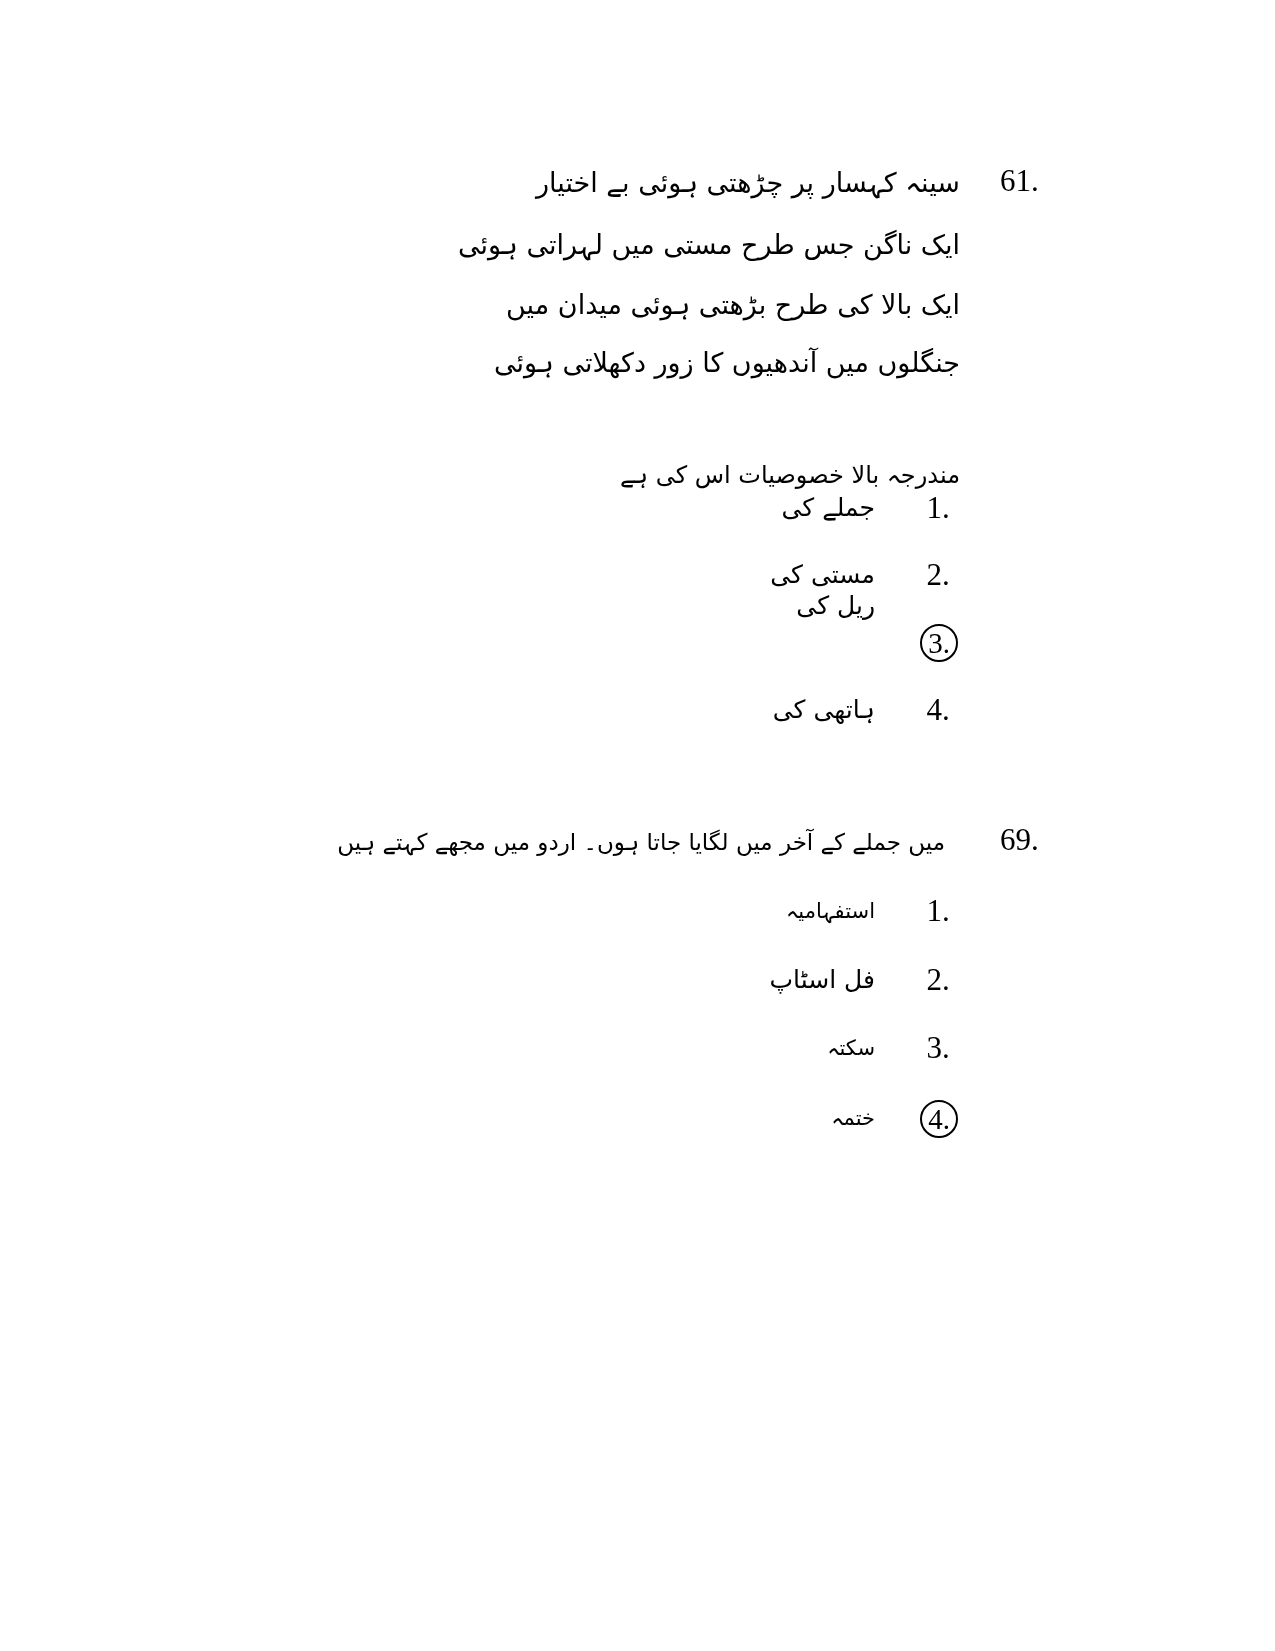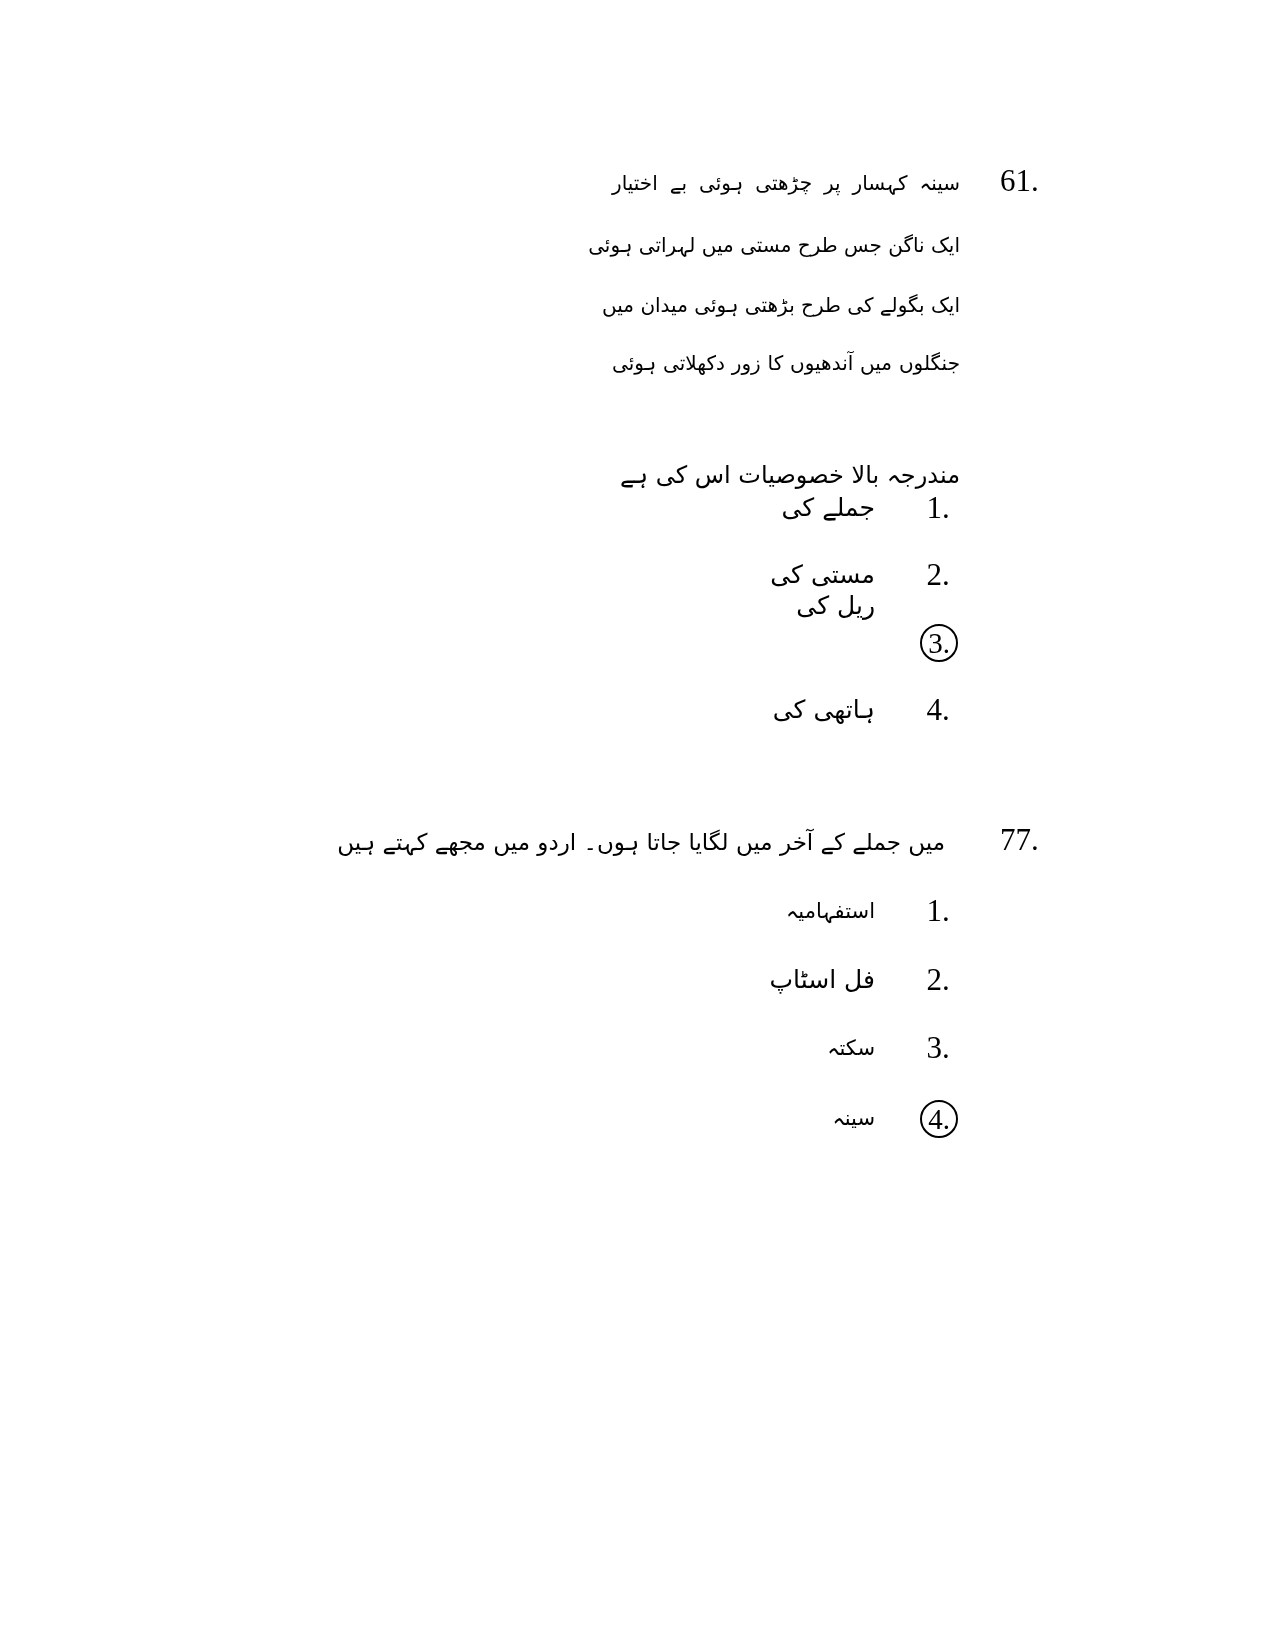--- a/index.html
+++ b/index.html
@@ -1,36 +1,36 @@
 <!DOCTYPE html>
 <html><head>
 <meta charset="utf-8">
 <style>
   html, body { margin:0; padding:0; background:#ffffff; }
   body { width:1275px; height:1651px; position:relative; overflow:hidden;
          font-family:"DejaVu Serif", serif; color:#000; }
   .abs { position:absolute; }
   .qnum { font-family:"Liberation Serif", serif; font-size:31px; line-height:36px; }
   .urdu { direction:rtl; font-family:"DejaVu Sans", sans-serif; white-space:nowrap; }
-  .poem-line { font-size:20px; line-height:40px; text-align:justify; text-align-last:justify; width:348px; }
+  .poem-line { font-size:27px; line-height:40px; text-align:justify; text-align-last:justify; width:348px; }
   .prompt { font-size:24px; line-height:36px; text-align:right; }
   .opt-num { font-family:"Liberation Serif", serif; font-size:31px; line-height:36px; width:40px; text-align:center; }
   .opt-num.circled { border:2px solid #000; border-radius:50%; width:34px; height:34px; line-height:34px; font-size:29px; }
   .opt-text { font-size:25px; line-height:36px; text-align:right; }
   .q69-text { font-size:23px; line-height:36px; text-align:right; }
 </style>
 </head>
 <body>
 
 <div>
   <div class="abs qnum" style="left:1000px; top:163px;">61.</div>
 
   <div class="abs urdu poem-line" style="left:612px; top:163px;">سینہ کہسار پر چڑھتی ہوئی بے اختیار</div>
   <div class="abs urdu poem-line" style="left:612px; top:225px;">ایک ناگن جس طرح مستی میں لہراتی ہوئی</div>
-  <div class="abs urdu poem-line" style="left:612px; top:285px;">ایک بگولے کی طرح بڑھتی ہوئی میدان میں</div>
+  <div class="abs urdu poem-line" style="left:612px; top:285px;">ایک بالا کی طرح بڑھتی ہوئی میدان میں</div>
   <div class="abs urdu poem-line" style="left:612px; top:343px;">جنگلوں میں آندھیوں کا زور دکھلاتی ہوئی</div>
 
   <div class="abs urdu prompt" style="right:315px; top:418px;margin-top:39px;">مندرجہ بالا خصوصیات اس کی ہے</div>
 
   <div>
     <div class="abs opt-num" style="left:918px; top:490px;">1.</div>
     <div class="abs urdu opt-text" style="right:400px; top:490px;">جملے کی</div>
   </div>
   <div>
     <div class="abs opt-num" style="left:918px; top:557px;">2.</div>
@@ -40,32 +40,32 @@
     <div class="abs opt-num circled" style="left:920px; top:624px;">3.</div>
     <div class="abs urdu opt-text" style="right:400px; top:588px;">ریل کی</div>
   </div>
   <div>
     <div class="abs opt-num" style="left:918px; top:692px;">4.</div>
     <div class="abs urdu opt-text" style="right:400px; top:692px;">ہاتھی کی</div>
   </div>
 </div>
 
 <div>
-  <div class="abs qnum" style="left:1000px; top:822px;">77.</div>
+  <div class="abs qnum" style="left:1000px; top:822px;">69.</div>
   <div class="abs urdu q69-text" style="right:330px; top:824px;">میں جملے کے آخر میں لگایا جاتا ہوں۔ اردو میں مجھے کہتے ہیں</div>
 
   <div>
     <div class="abs opt-num" style="left:918px; top:893px;">1.</div>
     <div class="abs urdu opt-text" style="right:400px; top:893px; font-size:21px;">استفہامیہ</div>
   </div>
   <div>
     <div class="abs opt-num" style="left:918px; top:962px;">2.</div>
     <div class="abs urdu opt-text" style="right:400px; top:962px;">فل اسٹاپ</div>
   </div>
   <div>
     <div class="abs opt-num" style="left:918px; top:1030px;">3.</div>
     <div class="abs urdu opt-text" style="right:400px; top:1030px; font-size:21px;">سکتہ</div>
   </div>
   <div>
     <div class="abs opt-num circled" style="left:920px; top:1100px;">4.</div>
-    <div class="abs urdu opt-text" style="right:400px; top:1100px; font-size:21px;">سینہ</div>
+    <div class="abs urdu opt-text" style="right:400px; top:1100px; font-size:21px;">ختمہ</div>
   </div>
 </div>
 
 </body></html>

